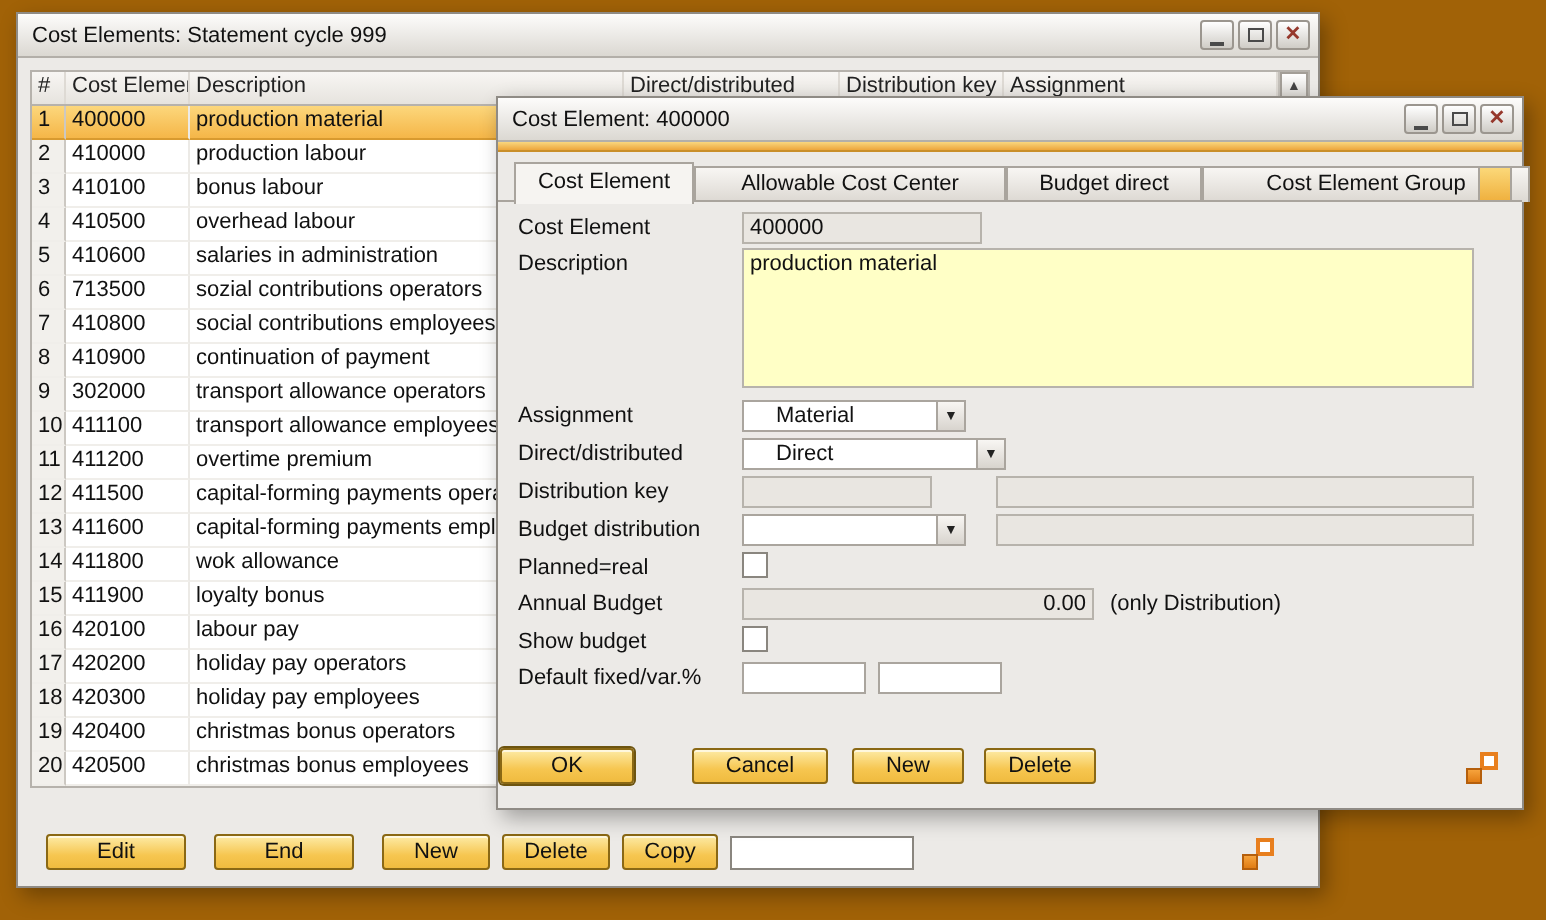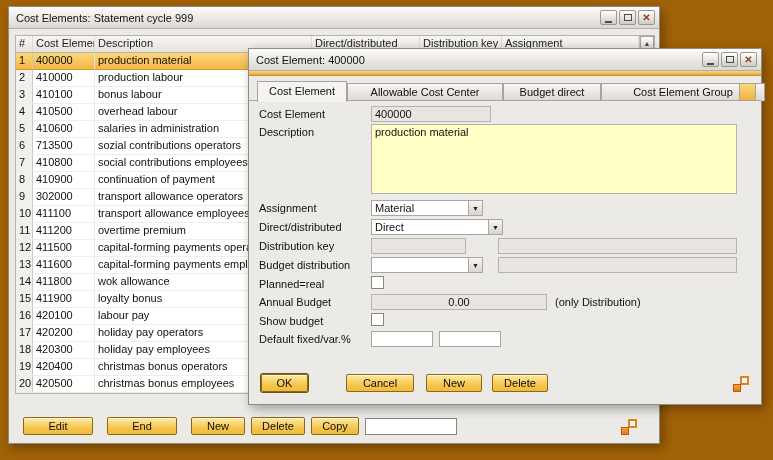--- a/index.html
+++ b/index.html
@@ -55,25 +55,25 @@
   .tabs-underline { position:absolute; top:51px; left:0; right:0; height:1px; background:#a9a49d; }
   .tab { position:absolute; top:3px; height:18px; border:1px solid #a9a49d; border-bottom:none;
     background:linear-gradient(#f8f6f3,#dcd8d2); text-align:center; line-height:17px; overflow:hidden; white-space:nowrap; cursor:default; }
   .tab.active { top:1px; height:21px; background:#f6f4f1; z-index:3; line-height:19px; }
   .tab.stub { background:linear-gradient(#fbd879,#efaf3c); }
 
   .flabel { position:absolute; left:10px; white-space:nowrap; }
   .tfield { position:absolute; height:16px; line-height:14px; padding:0 3px; border:1px solid #aaa59e; background:#fff;
     font-size:11px; overflow:hidden; white-space:nowrap; }
   .gray { background:#e9e6e1; border-color:#b7b3ac; }
-  .right { text-align:center; }
+  .right { text-align:right; }
   .textarea { position:absolute; border:1px solid #b7b3ac; background:#ffffc6; padding:1px 3px; font-size:11px; line-height:13px; overflow:hidden; }
 
   .combo { position:absolute; height:16px; display:flex; border:1px solid #aaa59e; background:#fff; }
-  .combo .val { flex:1; line-height:14px; padding:0 3px; overflow:hidden; white-space:nowrap; }
+  .combo .val { flex:1; line-height:14px; padding:0 16px; overflow:hidden; white-space:nowrap; }
   .combo .arrow { width:14px; background:linear-gradient(#f8f6f3,#d8d4ce); border-left:1px solid #aaa59e;
     font-size:7px; color:#222; display:flex; align-items:center; justify-content:center; }
 
   .checkbox { position:absolute; width:13px; height:13px; background:#fff; border:1px solid #8a867f; }
   .note { position:absolute; white-space:nowrap; }
   .input-small { position:absolute; height:16px; border:1px solid #aaa59e; background:#fff; font-size:11px;
     font-family:"Liberation Sans",sans-serif; padding:0 3px; }
 </style>
 </head>
 <body>
@@ -347,21 +347,21 @@
     <span class="tfield gray right" style="left:122px; top:245px; width:176px;">0.00</span>
     <span class="note" style="left:306px; top:247px;">(only Distribution)</span>
 
     <span class="flabel" style="top:266px">Show budget</span>
     <span class="checkbox" style="left:122px; top:264px;"></span>
 
     <span class="flabel" style="top:284px">Default fixed/var.%</span>
     <input class="input-small" style="left: 122px; top: 282px; width: 62px;" value="">
     <input class="input-small" style="left: 190px; top: 282px; width: 62px;" value="">
 
-    <div class="gold-btn default" style="left:12px;  top:325px; width:47px;">OK</div>
+    <div class="gold-btn default" style="left:1px;  top:325px; width:67px;">OK</div>
     <div class="gold-btn" style="left:97px;  top:325px; width:68px;">Cancel</div>
     <div class="gold-btn" style="left:177px; top:325px; width:56px;">New</div>
     <div class="gold-btn" style="left:243px; top:325px; width:56px;">Delete</div>
 
     <div class="resize-icon" style="right:12px; bottom:12px;">
       <div class="ri-a"></div>
       <div class="ri-b"></div>
     </div>
   </div>
 

